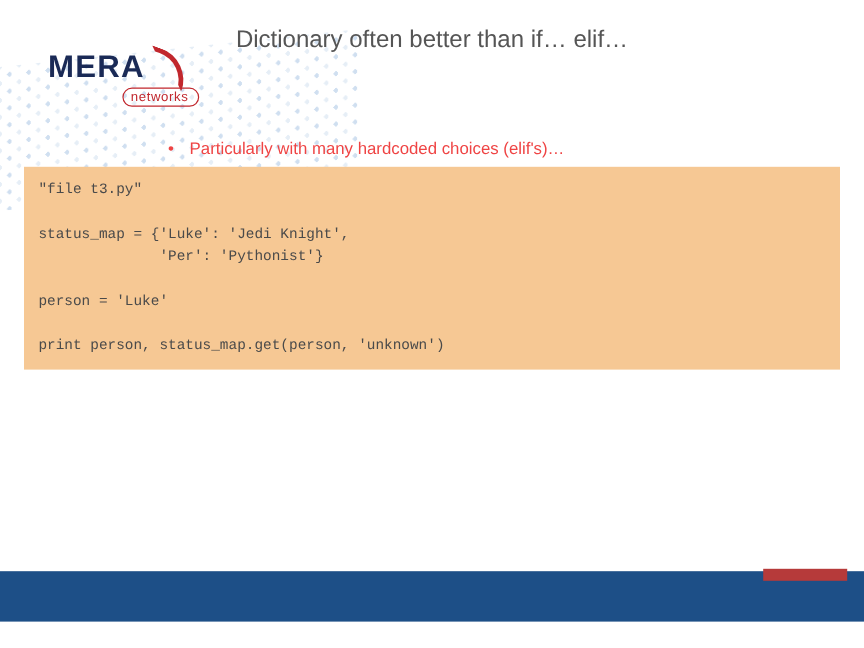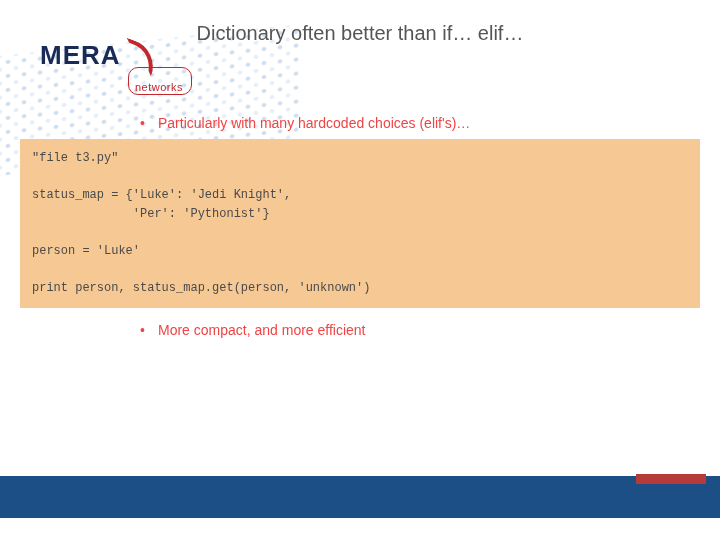--- a/index.html
+++ b/index.html
@@ -28,23 +28,23 @@
   .logo-main .swoosh::before {
     content: ""; position: absolute; left: 2px; top: 2px;
     width: 28px; height: 20px;
     border: 4px solid #c1272d; border-left-color: transparent; border-bottom-color: transparent;
     border-radius: 0 30px 0 30px;
     transform: rotate(20deg);
   }
   .logo-sub {
     display: inline-block;
     font-size: 11px; color: #c1272d; letter-spacing: 0.5px;
-    margin-left: 88px; margin-top: -4px;
+    margin-left: 62px; margin-top: -4px;
     border: 1.5px solid #c1272d; border-radius: 10px;
-    padding: 13px 8px 1px 6px;
+    padding: 1px 8px 1px 6px;
   }
 
   .title {
     position: absolute; top: 22px; left: 0; width: 100%;
     text-align: center;
     font-size: 20px; color: #555;
     font-weight: normal;
     z-index: 3;
   }
 
@@ -104,20 +104,19 @@
     <div class="code-block">"file t3.py"
 
 status_map = {'Luke': 'Jedi Knight',
               'Per': 'Pythonist'}
 
 person = 'Luke'
 
 print person, status_map.get(person, 'unknown')</div>
 
     <ul class="bullets">
-      <li>More compact, and more efficient</li>
     </ul>
   </div>
 
   <div class="footer-accent"></div>
   <div class="footer-bar"></div>
 
 </div>
 
 </body></html>

